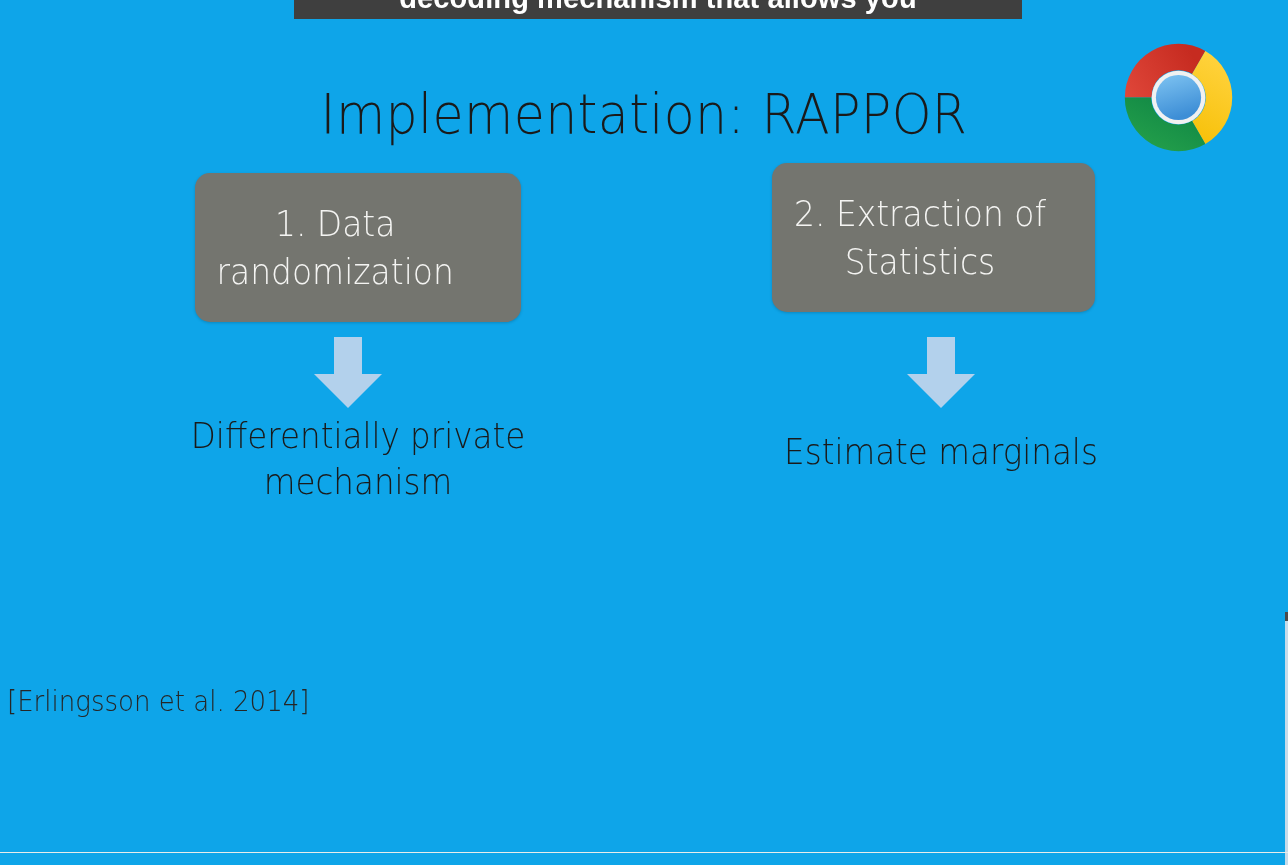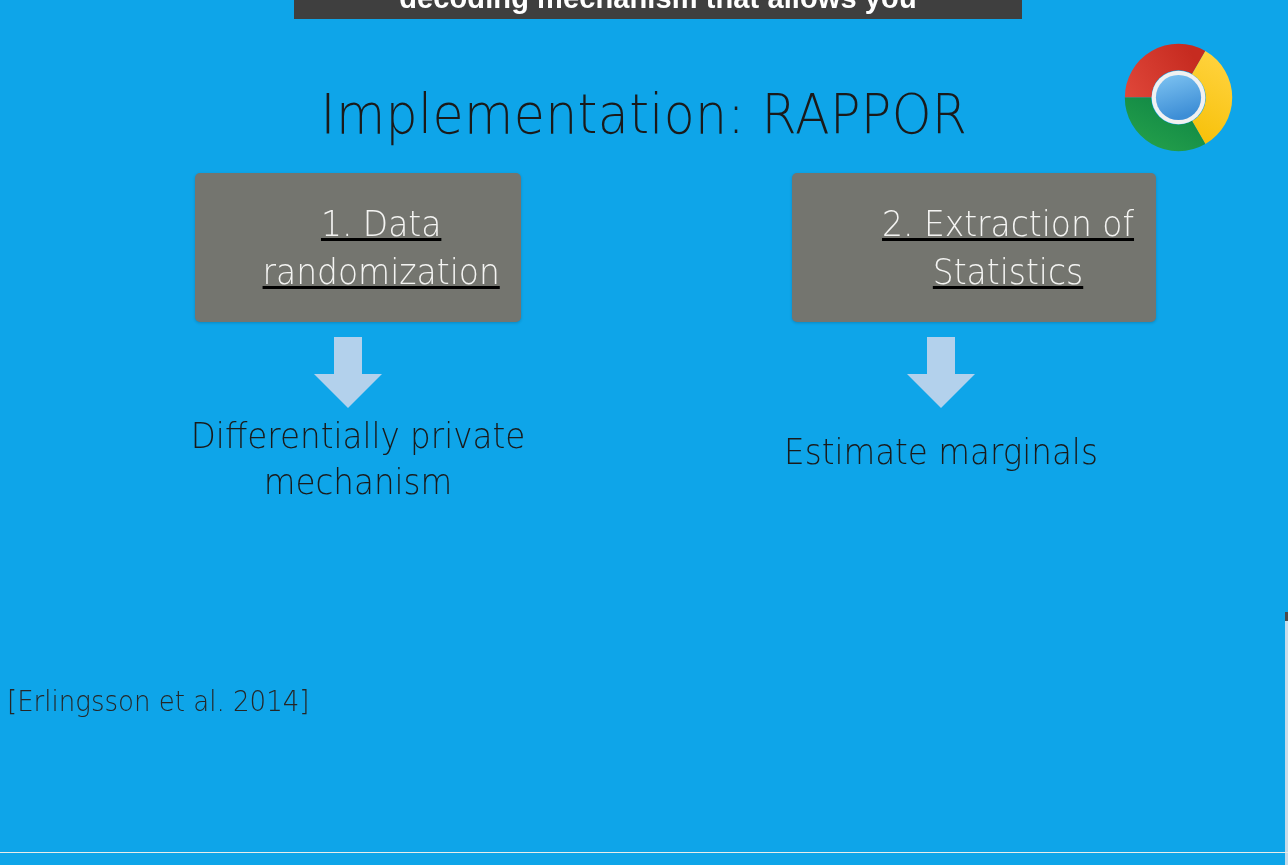--- a/index.html
+++ b/index.html
@@ -63,49 +63,47 @@
     left: 1122px;
     top: 41px;
     width: 113px;
     height: 113px;
   }
 
   
   .process-box {
     position: absolute;
     background: #74756f;
-    border-radius: 5px;
+    border-radius: 15px;
     display: flex;
     align-items: center;
-    justify-content: flex-end;
+    justify-content: flex-start;
     text-align: center;
     box-shadow: 0 1px 3px rgba(0,0,0,0.18);
-    text-decoration: underline;
   }
   .process-box-label {
     color: #f4f4f2;
     font-size: 35px;
     font-weight: 300;
     line-height: 48px;
     font-family: "DejaVu Sans", sans-serif;
     transform: scaleX(0.94);
     padding: 0 14px;
   }
   #process-box-1 {
     left: 195px;
     top: 173px;
     width: 326px;
     height: 149px;
   }
   #process-box-2 {
     left: 772px;
-    top: 173px;
-    width: 364px;
+    top: 163px;
+    width: 323px;
     height: 149px;
-    margin-left: 20px;
   }
 
   
   .down-arrow {
     position: absolute;
     width: 74px;
     height: 73px;
   }
   #arrow-1 { left: 311px; top: 337px; }
   #arrow-2 { left: 904px; top: 337px; }

